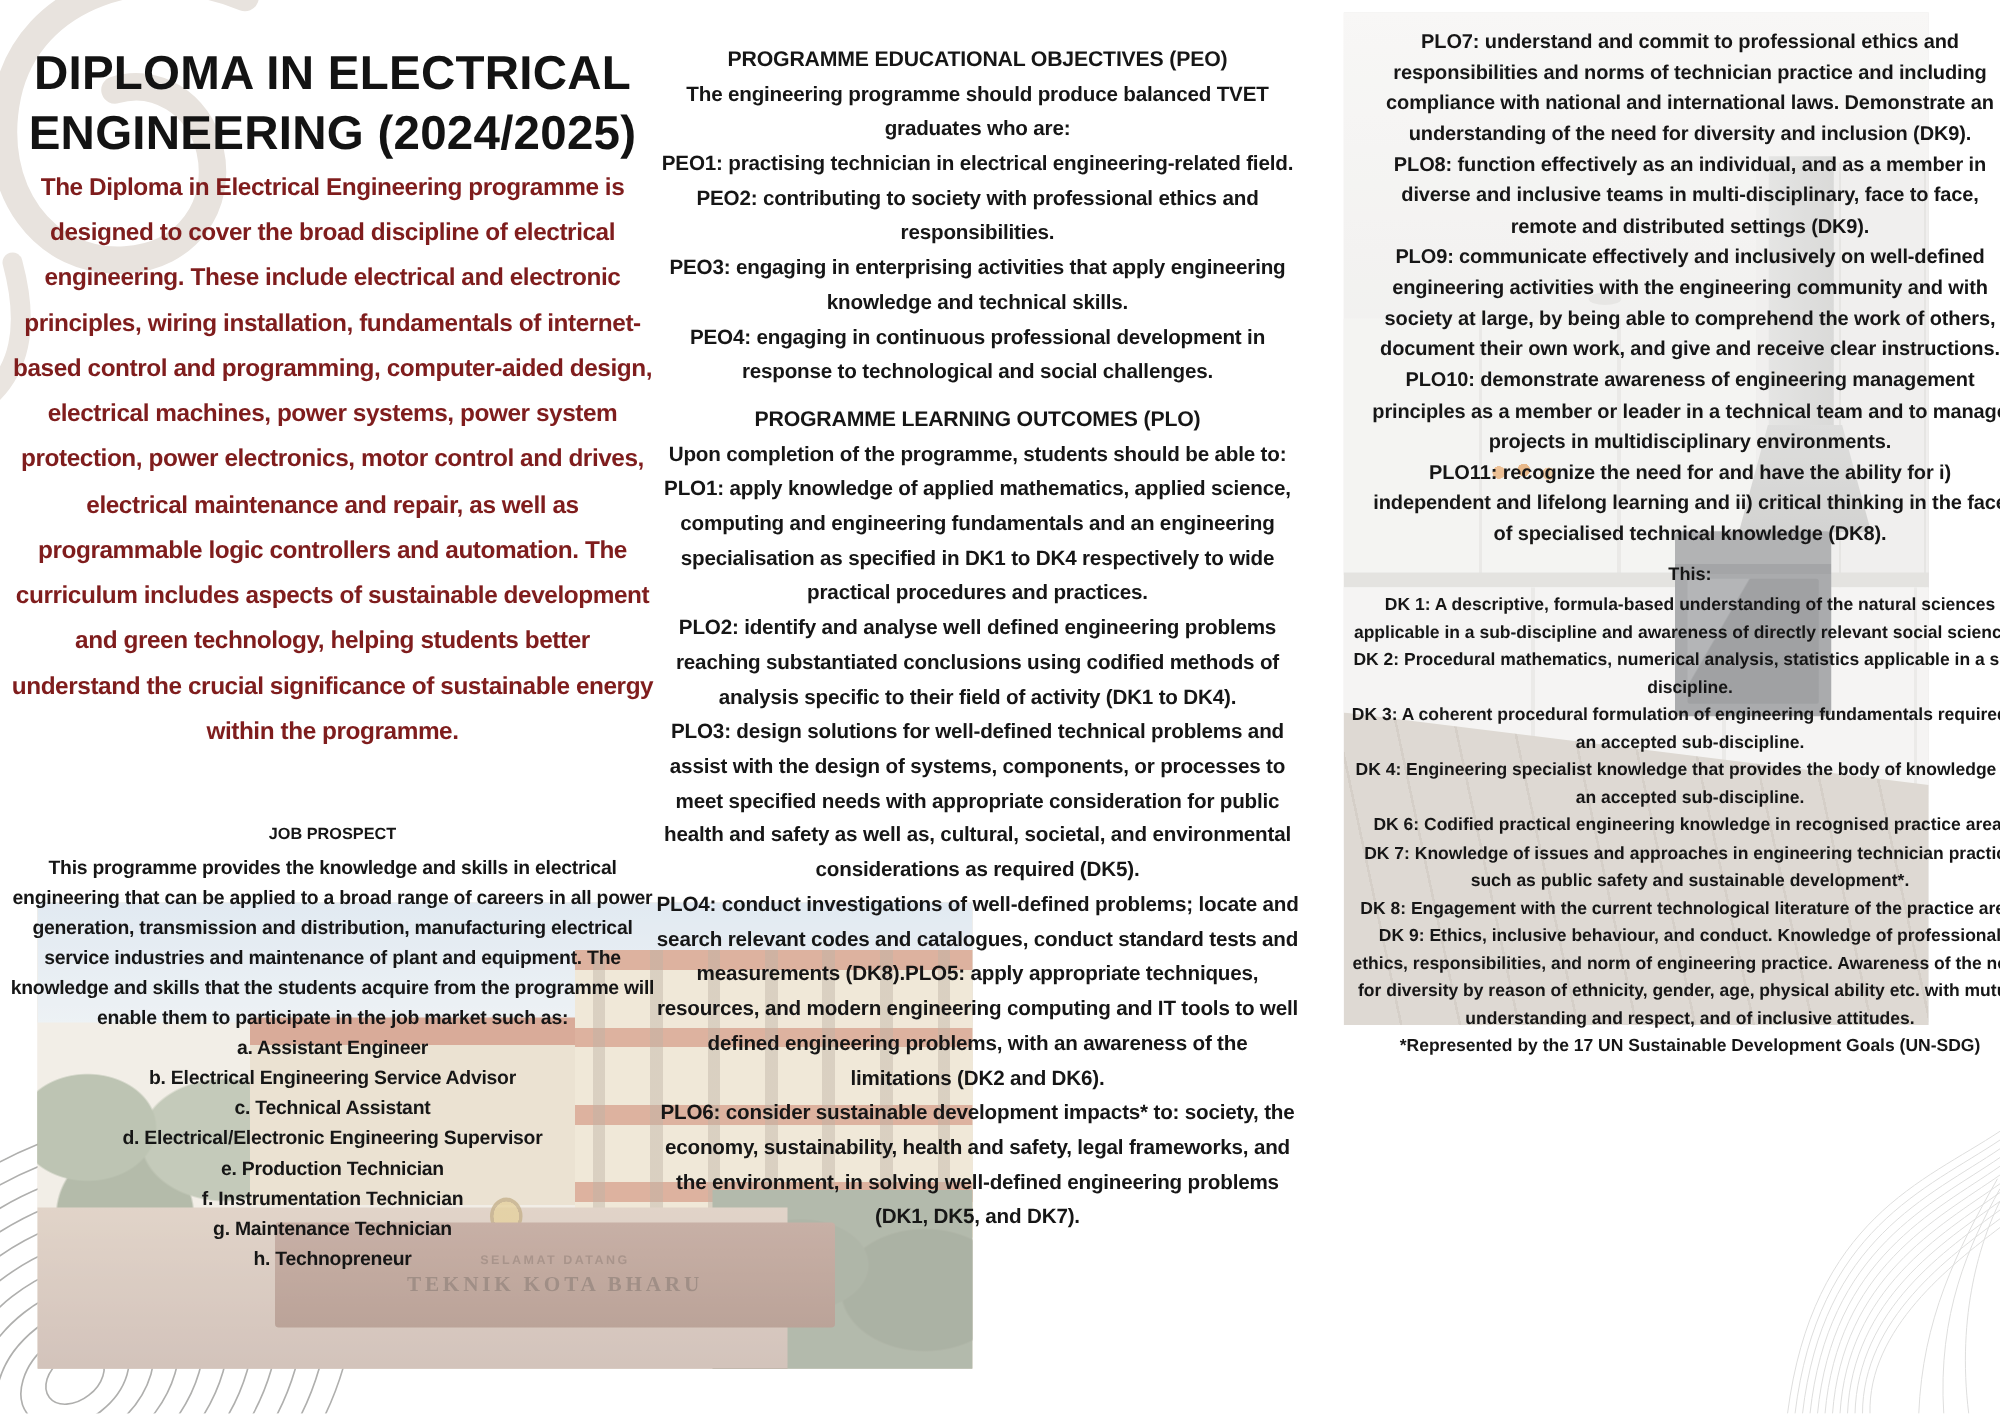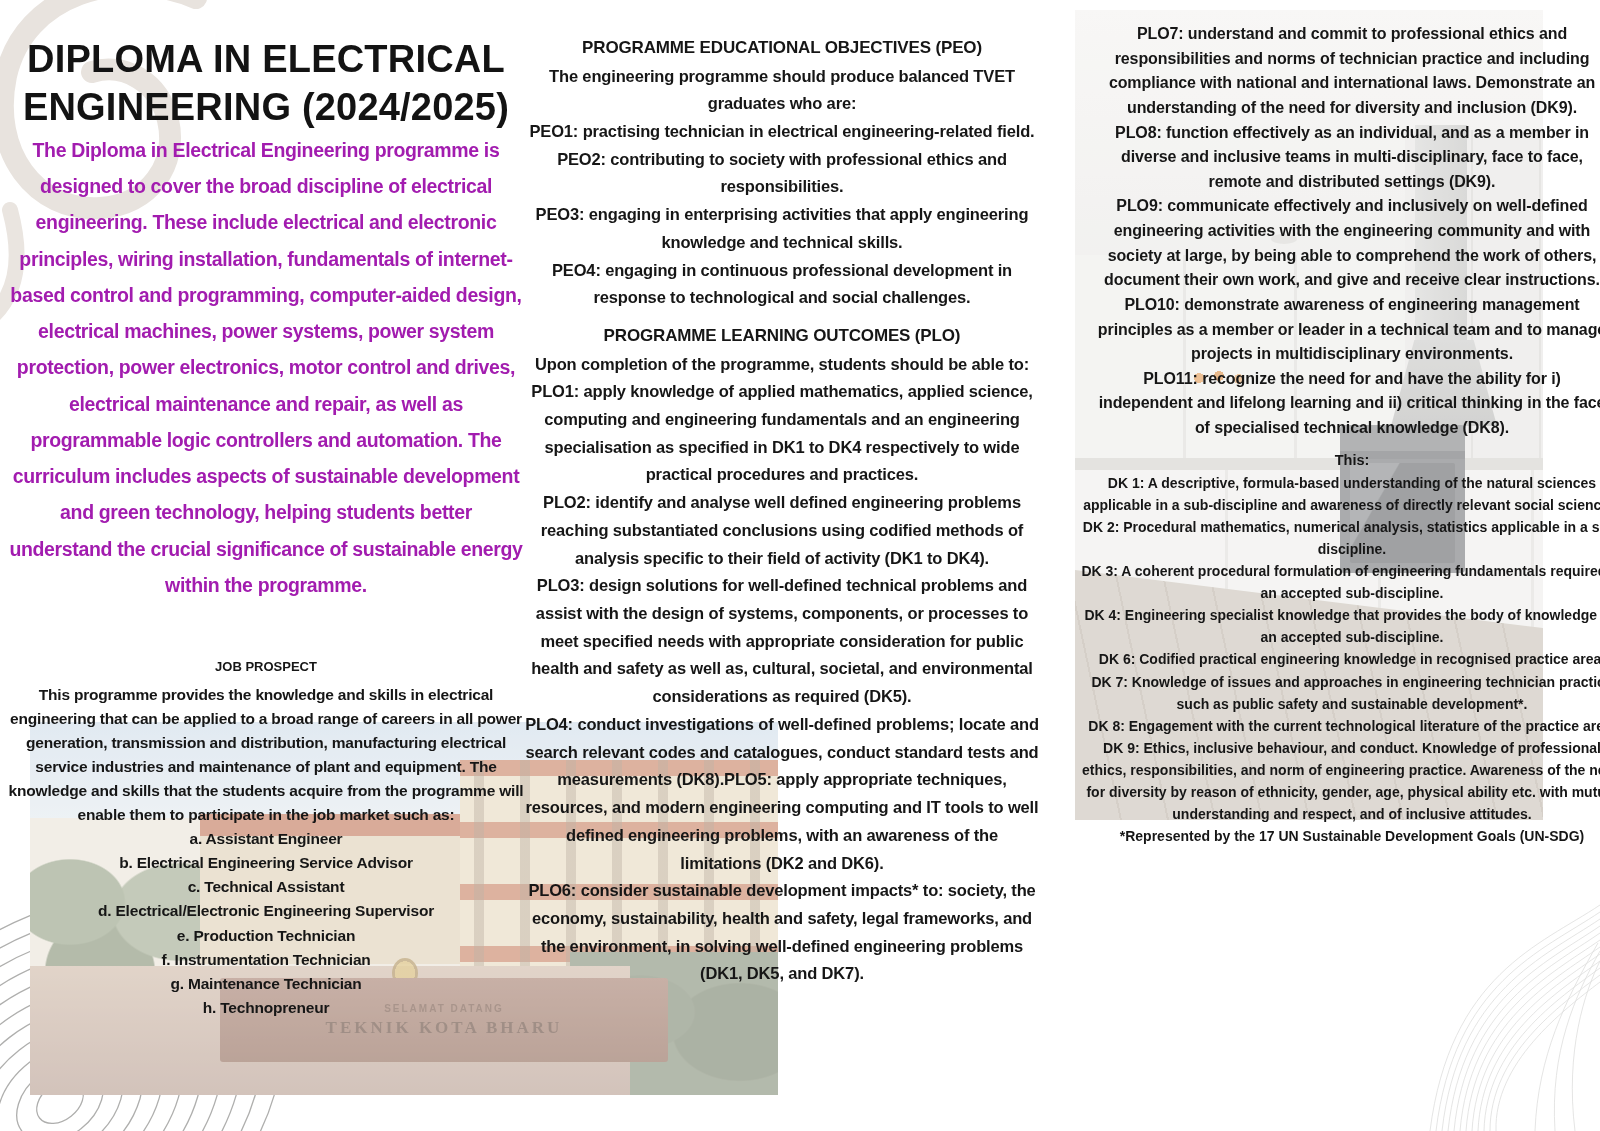--- a/index.html
+++ b/index.html
@@ -4,21 +4,21 @@
 <style>
   html,body{margin:0;padding:0;background:#ffffff;}
   .page{position:relative;width:1600px;height:1131px;overflow:hidden;background:#ffffff;
         font-family:"Liberation Sans",sans-serif;font-weight:700;color:#161616;}
   .deco{position:absolute;pointer-events:none;}
   
   .col{position:absolute;text-align:center;z-index:3;}
   .col p{margin:0;}
   .col1{left:8px;top:36px;width:516px;}
   .title{font-size:38px;line-height:1.26;letter-spacing:.2px;color:#131313;margin:0;}
-  .intro{margin-top:22px;font-size:19.5px;line-height:1.86;letter-spacing:-.35px;color:#a21caf;}
+  .intro{margin-top:22px;font-size:19.5px;line-height:1.86;letter-spacing:-.35px;color:#7f1d1d;}
   .jobs{margin-top:54px;font-size:15.5px;line-height:1.55;letter-spacing:-.2px;}
   .jobs .h{font-size:13px;margin-bottom:6px;letter-spacing:0;}
   .col2{left:524px;top:34px;width:516px;font-size:16.5px;line-height:1.68;letter-spacing:-.15px;}
   .col2 .h{font-size:17px;}
   .plo-h{margin-top:10px !important;}
   .col3{left:1096px;top:22px;width:512px;font-size:16px;line-height:1.54;letter-spacing:-.1px;}
   .notes{font-size:14px;line-height:1.58;letter-spacing:0;}
   .notes .h{margin-top:8px;font-size:14.5px;}
   .notes p{margin:0 -16px;}
   .notes .footnote{margin:0 -22px;}

